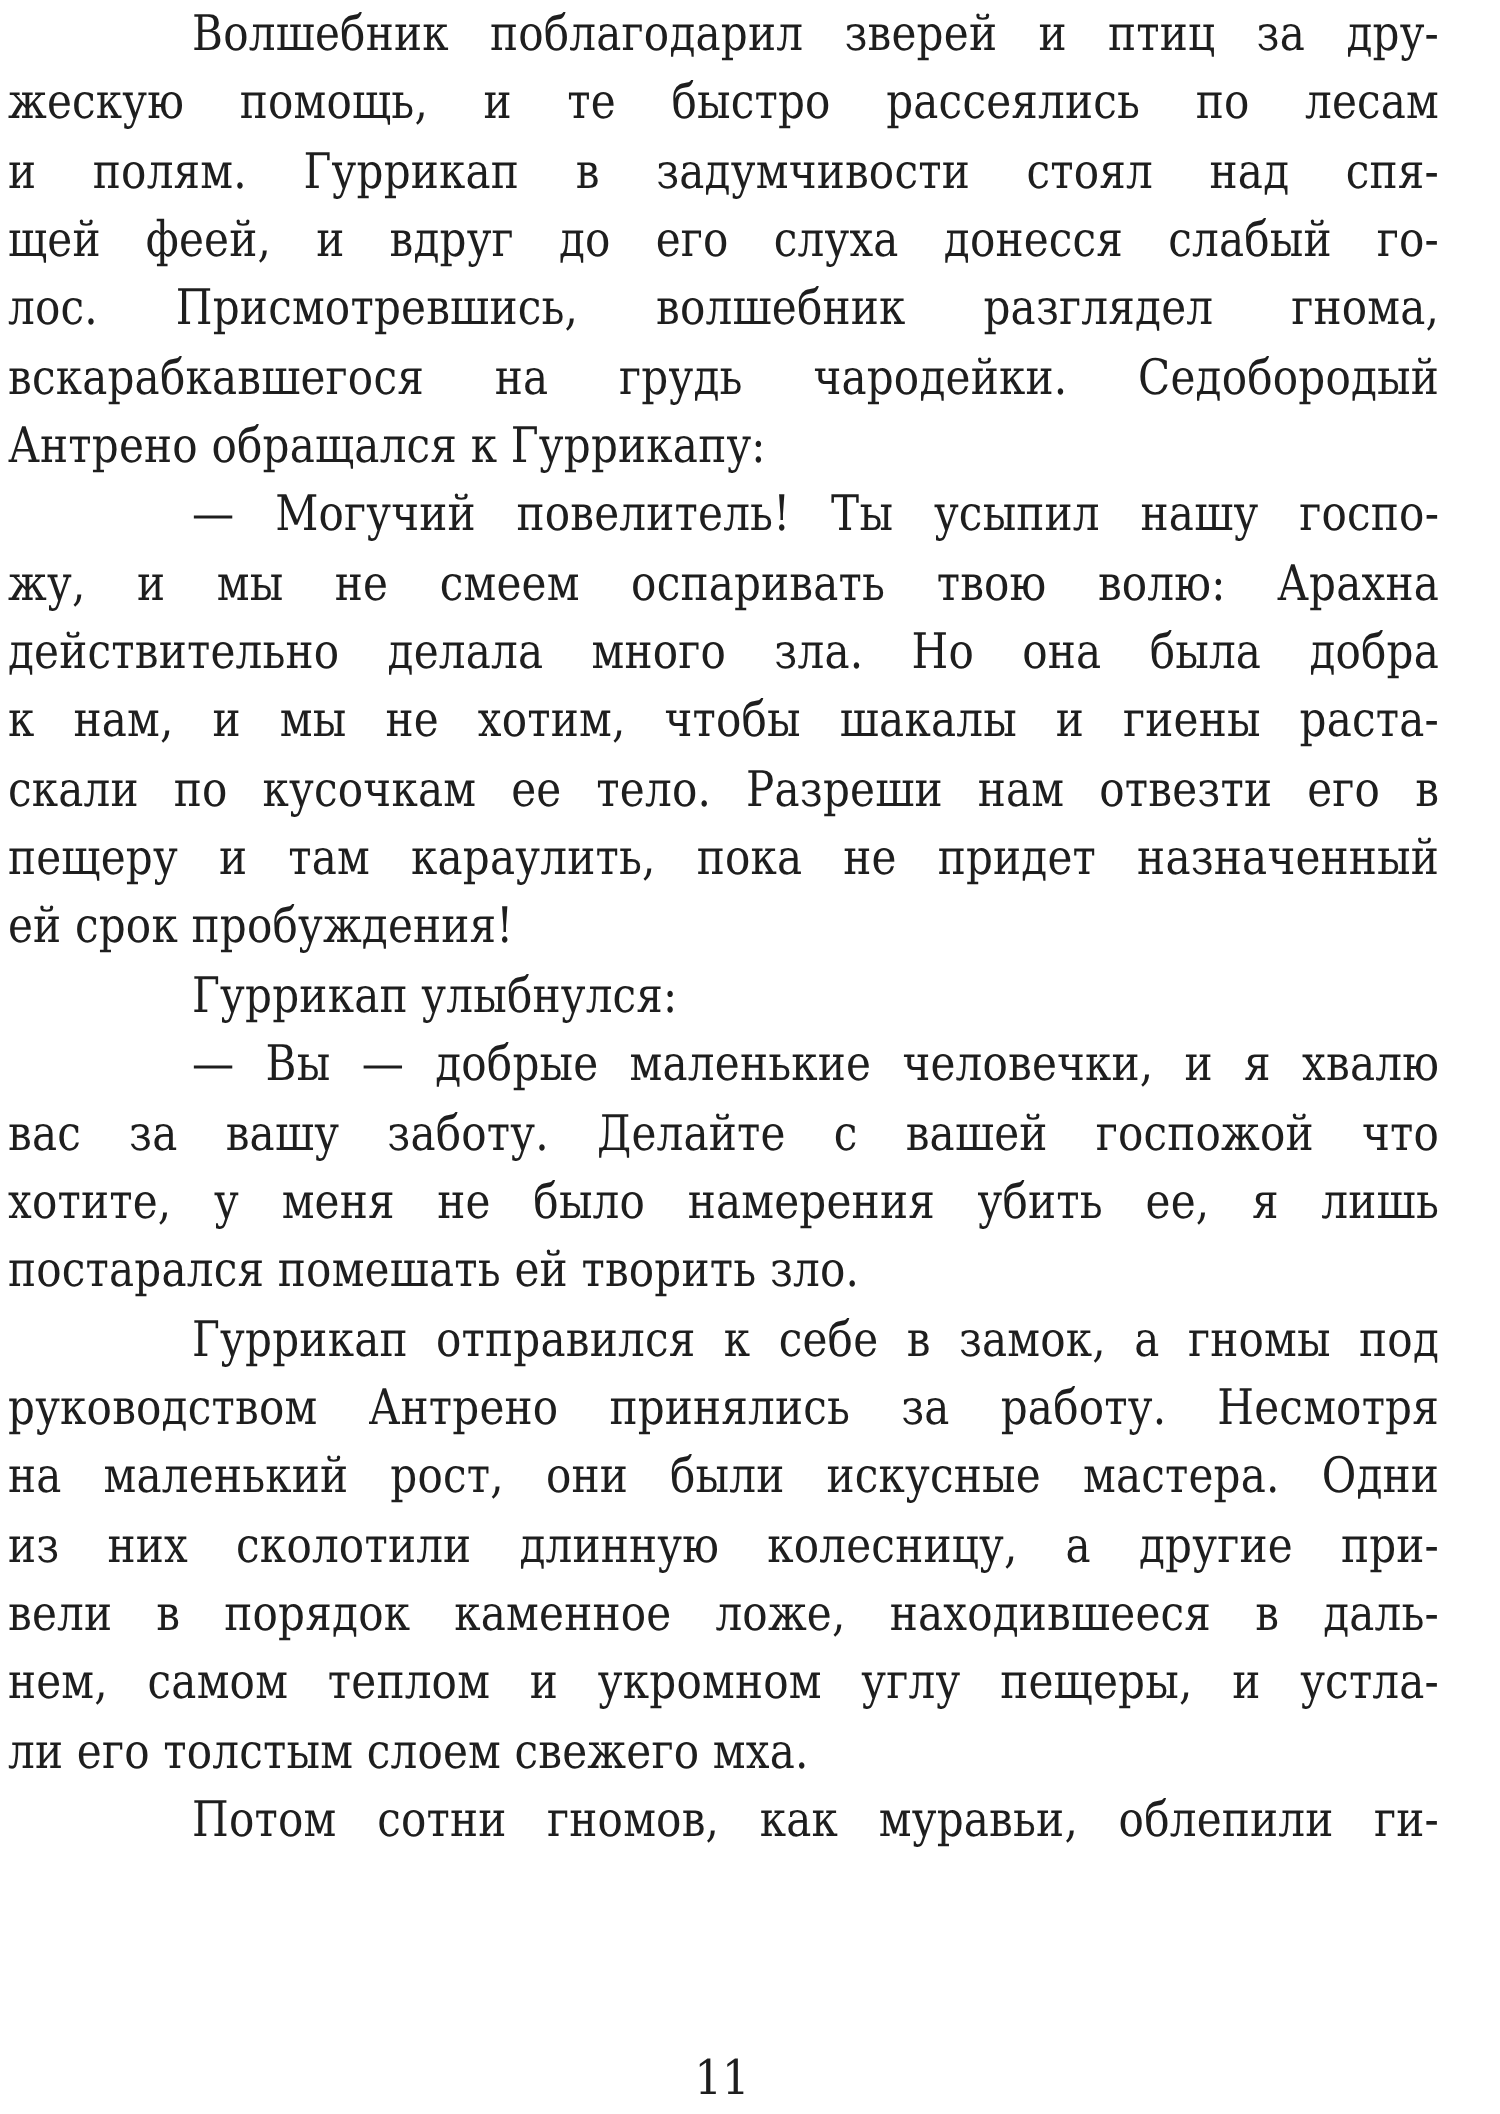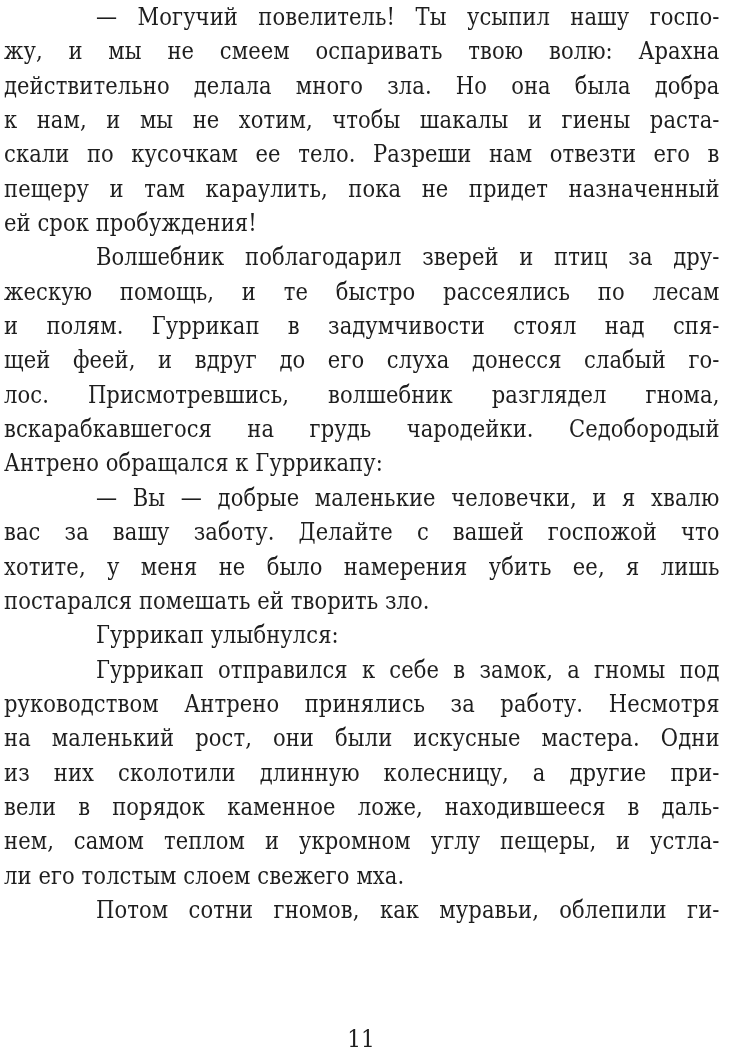--- a/index.html
+++ b/index.html
@@ -51,48 +51,48 @@
       transform-origin: center;
     }
   </style>
 </head>
 <body>
 
 <div class="page">
 
 
   <div>
+    <div class="line indent">Волшебник поблагодарил зверей и птиц за дру-</div>
+    <div class="line">жескую помощь, и те быстро рассеялись по лесам</div>
+    <div class="line">и полям. Гуррикап в задумчивости стоял над спя-</div>
+    <div class="line">щей феей, и вдруг до его слуха донесся слабый го-</div>
+    <div class="line">лос. Присмотревшись, волшебник разглядел гнома,</div>
+    <div class="line">вскарабкавшегося на грудь чародейки. Седобородый</div>
+    <div class="line last">Антрено обращался к Гуррикапу:</div>
+  </div>
+
+  <div>
     <div class="line indent">— Могучий повелитель! Ты усыпил нашу госпо-</div>
     <div class="line">жу, и мы не смеем оспаривать твою волю: Арахна</div>
     <div class="line">действительно делала много зла. Но она была добра</div>
     <div class="line">к нам, и мы не хотим, чтобы шакалы и гиены раста-</div>
     <div class="line">скали по кусочкам ее тело. Разреши нам отвезти его в</div>
     <div class="line">пещеру и там караулить, пока не придет назначенный</div>
     <div class="line last">ей срок пробуждения!</div>
   </div>
 
   <div>
-    <div class="line indent">Волшебник поблагодарил зверей и птиц за дру-</div>
-    <div class="line">жескую помощь, и те быстро рассеялись по лесам</div>
-    <div class="line">и полям. Гуррикап в задумчивости стоял над спя-</div>
-    <div class="line">щей феей, и вдруг до его слуха донесся слабый го-</div>
-    <div class="line">лос. Присмотревшись, волшебник разглядел гнома,</div>
-    <div class="line">вскарабкавшегося на грудь чародейки. Седобородый</div>
-    <div class="line last">Антрено обращался к Гуррикапу:</div>
+    <div class="line indent last">Гуррикап улыбнулся:</div>
   </div>
 
   <div>
     <div class="line indent">— Вы — добрые маленькие человечки, и я хвалю</div>
     <div class="line">вас за вашу заботу. Делайте с вашей госпожой что</div>
     <div class="line">хотите, у меня не было намерения убить ее, я лишь</div>
     <div class="line last">постарался помешать ей творить зло.</div>
-  </div>
-
-  <div>
-    <div class="line indent last">Гуррикап улыбнулся:</div>
   </div>
 
   <div>
     <div class="line indent">Гуррикап отправился к себе в замок, а гномы под</div>
     <div class="line">руководством Антрено принялись за работу. Несмотря</div>
     <div class="line">на маленький рост, они были искусные мастера. Одни</div>
     <div class="line">из них сколотили длинную колесницу, а другие при-</div>
     <div class="line">вели в порядок каменное ложе, находившееся в даль-</div>
     <div class="line">нем, самом теплом и укромном углу пещеры, и устла-</div>
     <div class="line last">ли его толстым слоем свежего мха.</div>

